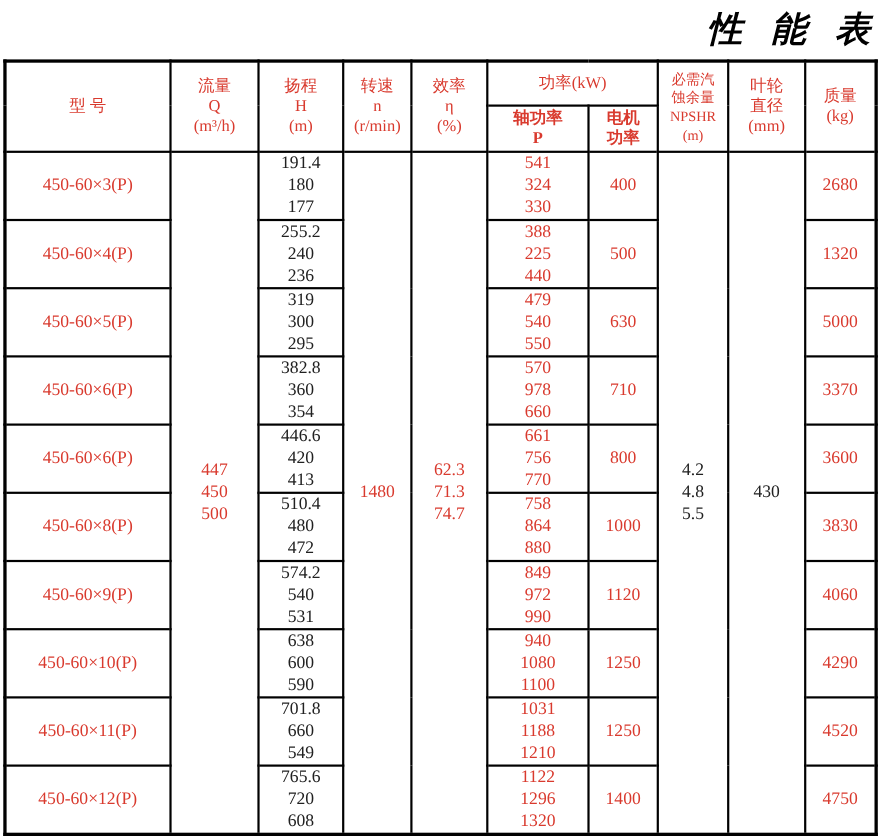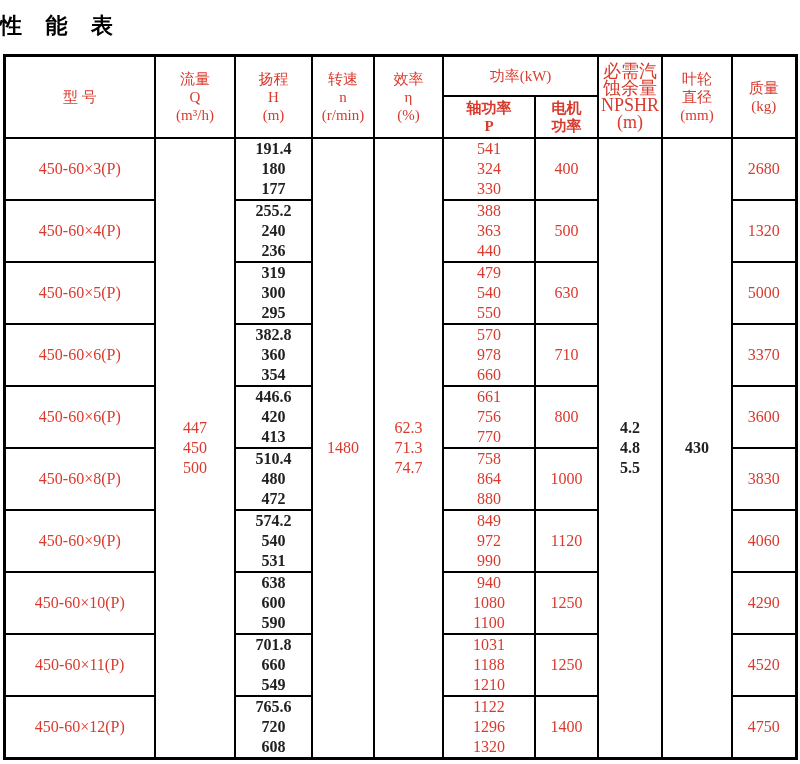--- a/index.html
+++ b/index.html
@@ -9,27 +9,28 @@
   }
   *{box-sizing:border-box;}
   html,body{margin:0;padding:0;}
   body{
     width:800px;height:764px;background:#ffffff;
     font-family:"Liberation Serif","DejaVu Serif",serif;
     overflow:hidden;
   }
   .title{
     margin-top:6px;
-    text-align:left;
-    font-size:22px;
+    text-align:right;
+    font-size:32px;
     font-weight:bold;
     color:#000;
     letter-spacing:9px;
     height:48px;
     line-height:40px;
+    font-style:italic;
   }
   table.perf{
     border-collapse:collapse;
     table-layout:fixed;
     width:792px;
     margin:0 auto;
     border:3px solid var(--border);
   }
   table.perf td{
     border:2px solid var(--border);
@@ -38,25 +39,25 @@
     padding:0;
     overflow:hidden;
   }
   tr.hrow1 td{height:40px;}
   tr.hrow2 td{height:42px;font-weight:bold;}
   td.hcell{
     color:var(--red);
     font-size:15px;
     line-height:18px;
   }
-  td.hcell-npshr{line-height:17px;font-size:18px;}
+  td.hcell-npshr{line-height:17px;font-size:13px;}
   tr.brow{height:61px;}
   tr.brow td{font-size:16px;line-height:20px;}
   .red{color:var(--red);}
-  .blk{color:var(--blk);font-weight:bold;}
+  .blk{color:var(--blk);}
 </style>
 </head>
 <body>
 
 <div class="title">性 能 表</div>
 
 <table class="perf">
   <colgroup>
     <col style="width:151px">
       <col style="width:80px">
@@ -154,21 +155,21 @@
     </tr>
     <tr class="brow">
       <td class="red">450-60×4(P)</td>
       <td class="blk">
           <div>255.2</div>
           <div>240</div>
           <div>236</div>
         </td>
       <td class="red">
           <div>388</div>
-          <div>363</div>
+          <div>225</div>
           <div>440</div>
         </td>
       <td class="red">500</td>
       <td class="red">1320</td>
     </tr>
     <tr class="brow">
       <td class="red">450-60×5(P)</td>
       <td class="blk">
           <div>319</div>
           <div>300</div>

